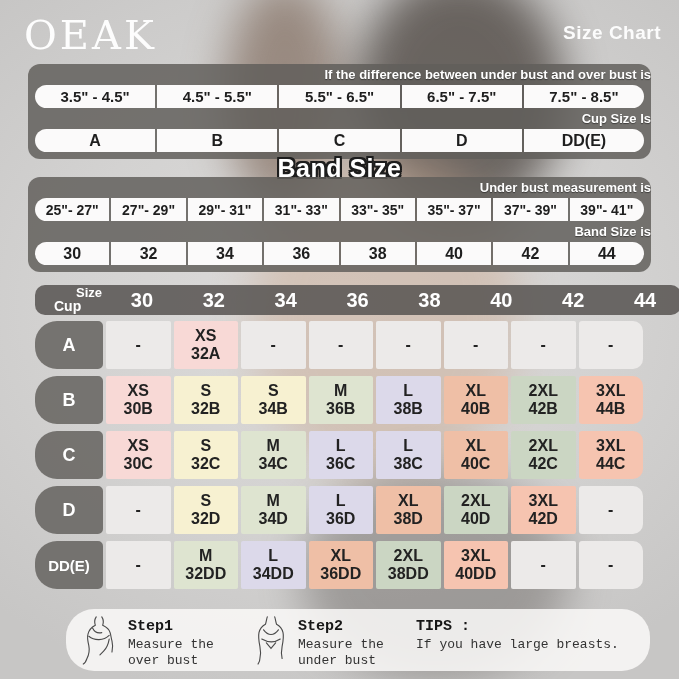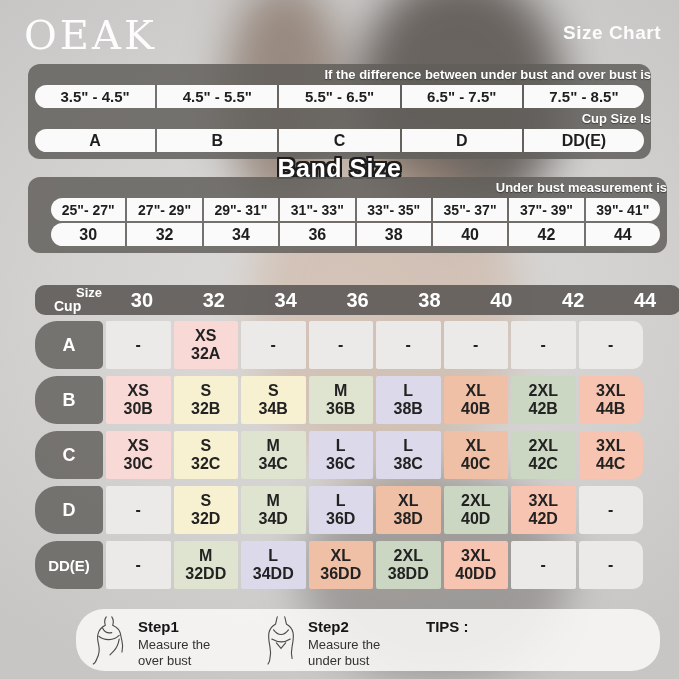--- a/index.html
+++ b/index.html
@@ -23,21 +23,21 @@
   .section-title{
     position:absolute;left:0;width:100%;text-align:center;color:#fff;font-weight:bold;font-size:25px;letter-spacing:.5px;
     text-shadow:-2px -2px 0 #1d1d1d,2px -2px 0 #1d1d1d,-2px 2px 0 #1d1d1d,2px 2px 0 #1d1d1d,
                  0 -2px 0 #1d1d1d,0 2px 0 #1d1d1d,-2px 0 0 #1d1d1d,2px 0 0 #1d1d1d;
   }
   #cup-title{top:34px;}
   #band-title{top:148px;margin-top:6px;}
 
   .grey-block{position:absolute;left:28px;width:623px;background:rgba(97,94,91,.84);border-radius:12px;padding:2px 0 5px;}
   #cup-block{top:64px;}
-  #band-block{top:177px;padding-left:16px;}
+  #band-block{top:177px;}
   .block-banner{text-align:right;color:#fff;font-size:13px;font-weight:bold;height:17px;line-height:17px;
     text-shadow:0 1px 1px rgba(0,0,0,.45);}
   .pill-row{display:flex;gap:2px;margin:2px 7px;height:23px;}
   .pill-row>div{flex:1;background:#fbfafa;display:flex;align-items:center;justify-content:center;
     font-weight:bold;color:#1e1e1e;}
   .pill-row>div:first-child{border-radius:12px 0 0 12px;}
   .pill-row>div:last-child{border-radius:0 12px 12px 0;}
   #cup-ranges>div{font-size:15px;}
   #cup-letters>div{font-size:16px;}
   #band-ranges>div{font-size:14px;}
@@ -55,22 +55,22 @@
   .m-row{display:flex;gap:3px;height:48px;}
   .m-label{width:68px;flex:0 0 68px;background:rgba(109,106,103,.92);border-radius:22px 5px 5px 22px;
     color:#fff;font-weight:bold;font-size:18px;display:flex;align-items:center;justify-content:center;}
   .m-label.small{font-size:15px;}
   .m-cell{flex:1;display:flex;flex-direction:column;align-items:center;justify-content:center;
     font-size:16px;font-weight:600;color:#222;line-height:1.12;border-radius:2px;}
   .m-row .m-cell:last-child{border-radius:3px 10px 10px 3px;}
   .m-cell .dash{font-weight:bold;}
 
   
-  #footer-panel{position:absolute;left:76px;top:609px;width:584px;height:62px;border-radius:28px;
-    background:rgba(250,249,248,.85);}
+  #footer-panel{position:absolute;left:66px;top:609px;width:584px;height:62px;border-radius:28px;
+    background:rgba(250,249,248,.85);font-family:Liberation Mono, monospace;}
   .fig{position:absolute;top:6px;width:38px;height:50px;}
   #fig1{left:14px;}
   #fig2{left:186px;}
   .step{position:absolute;top:9px;}
   #step1{left:62px;}
   #step2{left:232px;}
   #tips{left:350px;position:absolute;top:9px;}
   .step-title,.tips-title{font-size:15px;font-weight:bold;color:#161616;margin-bottom:2px;}
   .step-line,.tips-line{font-size:13px;color:#333;line-height:1.26;}
 </style>
@@ -114,20 +114,21 @@
     <div class="pill-row" id="band-ranges">
         <div>25"- 27"</div>
         <div>27"- 29"</div>
         <div>29"- 31"</div>
         <div>31"- 33"</div>
         <div>33"- 35"</div>
         <div>35"- 37"</div>
         <div>37"- 39"</div>
         <div>39"- 41"</div>
       </div>
+    <div class="block-banner">Band Size is</div>
     <div class="pill-row" id="band-numbers">
         <div>30</div>
         <div>32</div>
         <div>34</div>
         <div>36</div>
         <div>38</div>
         <div>40</div>
         <div>42</div>
         <div>44</div>
       </div>
@@ -334,16 +335,17 @@
       <path d="M10 26 c7 4 14 4 20 0"></path>
       <path d="M15 30 l5 6 l5 -6"></path>
     </svg>
     <div class="step" id="step2">
       <div class="step-title">Step2</div>
       <div class="step-line">Measure the</div>
       <div class="step-line">under bust</div>
     </div>
     <div id="tips">
       <div class="tips-title">TIPS :</div>
+      <div class="tips-line">If you have large breasts.</div>
     </div>
   </div>
 
 </div>
 
 </body></html>

